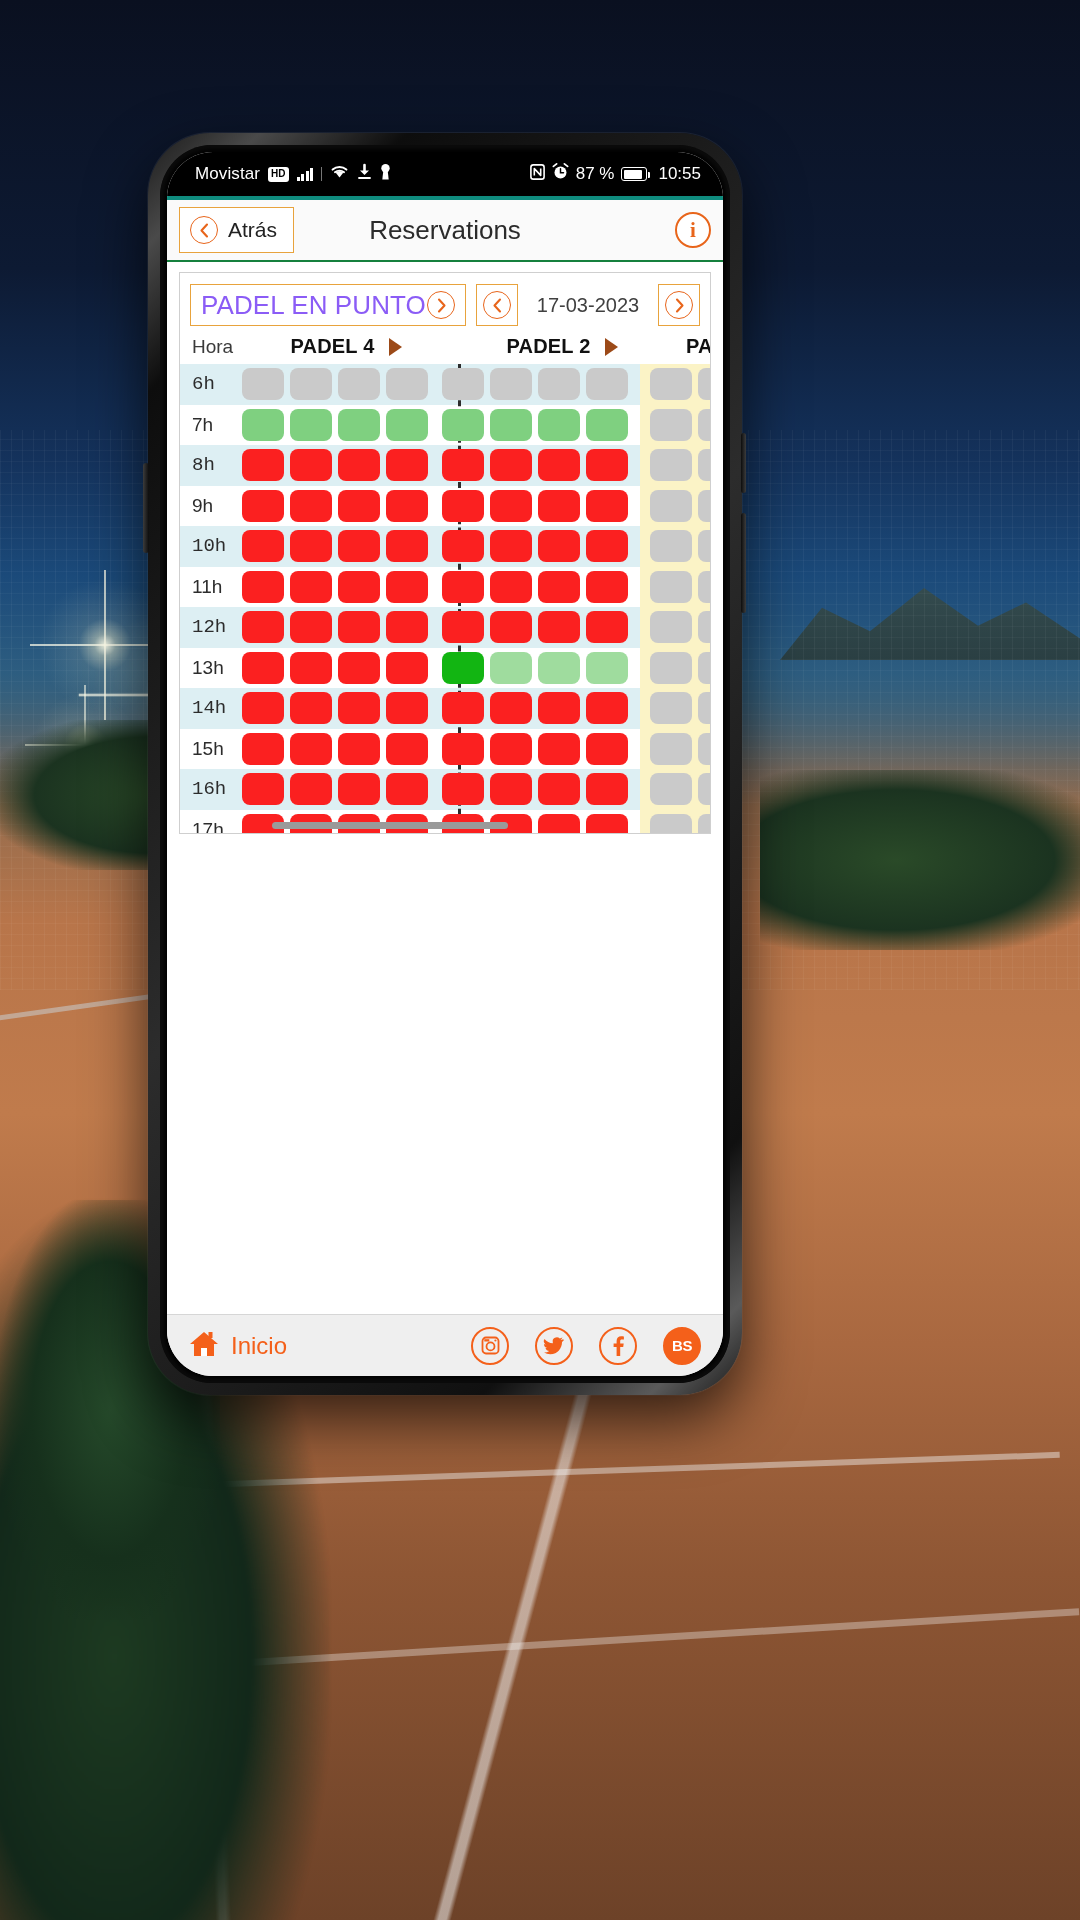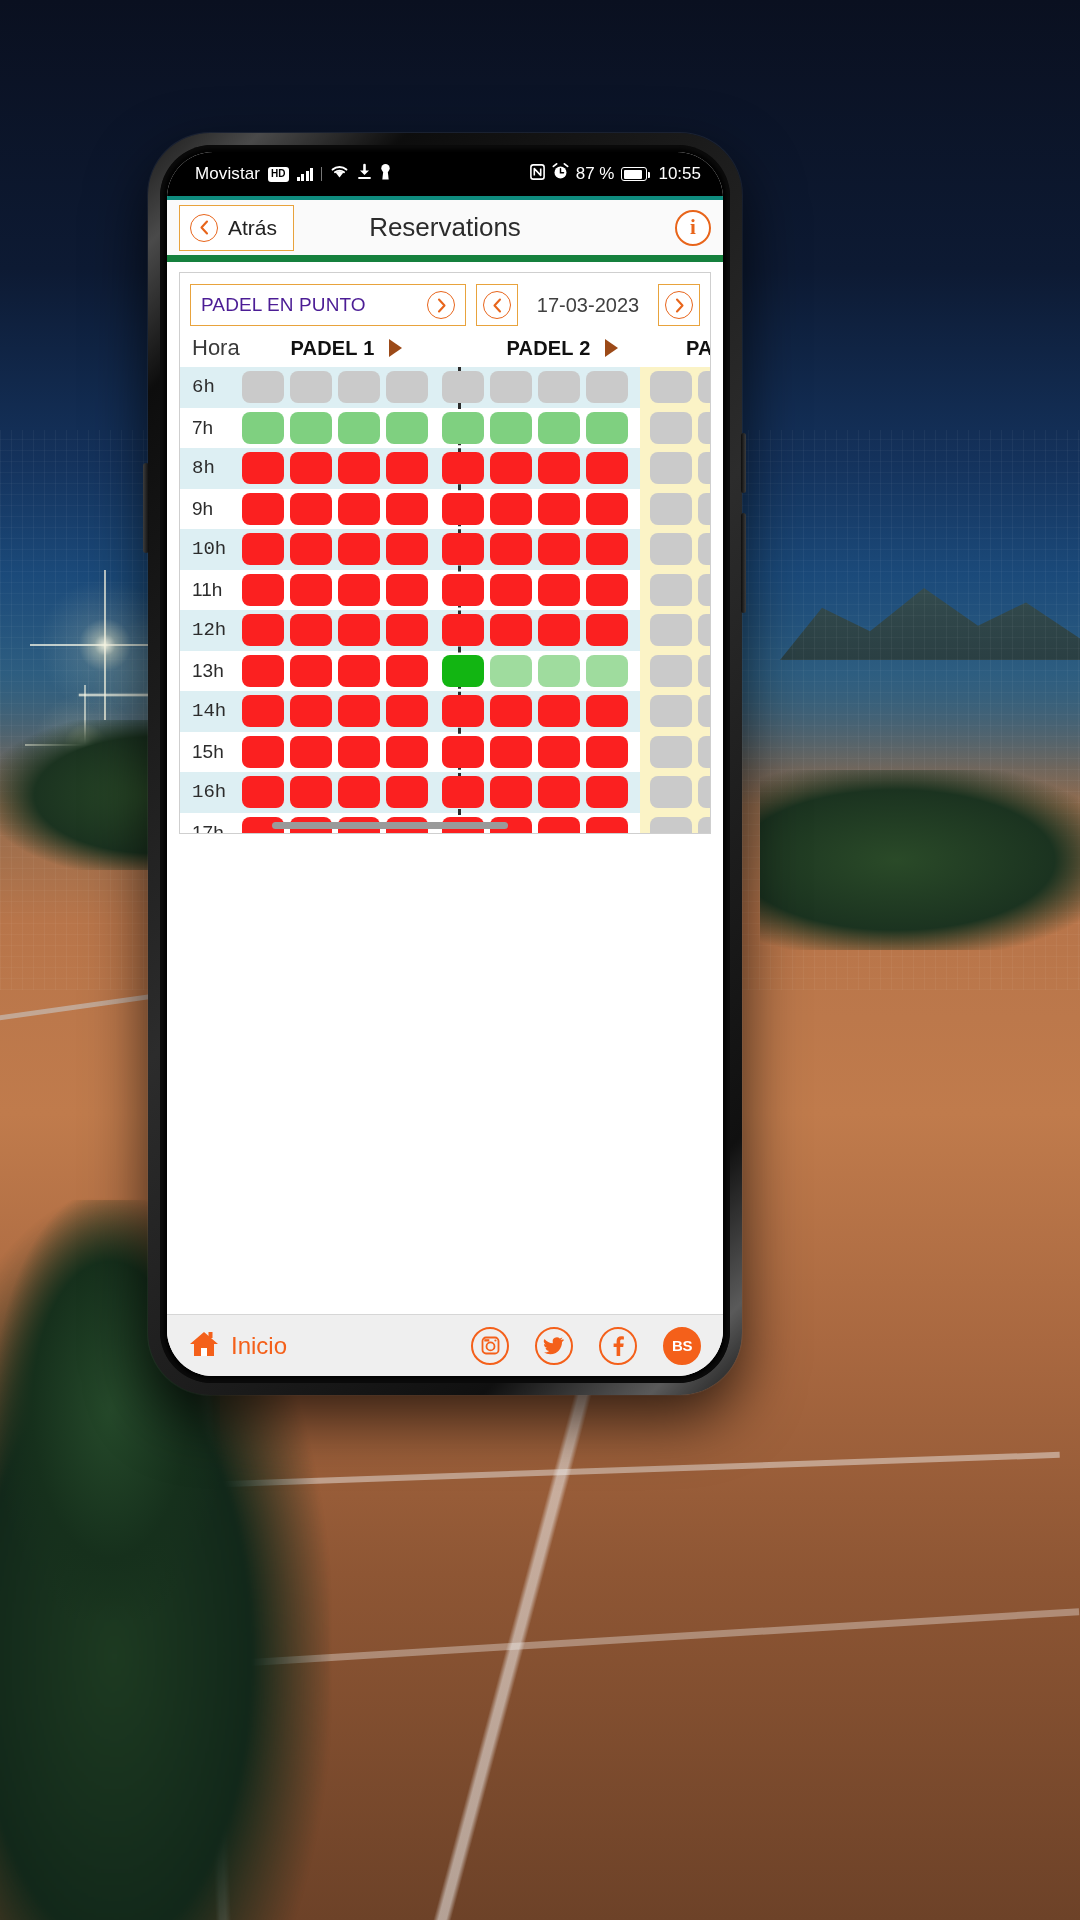--- a/index.html
+++ b/index.html
@@ -164,21 +164,21 @@
     position: absolute; left: 1.5px; top: 1.5px; bottom: 1.5px; width: 74%;
     background: #fff; border-radius: 1px;
   }
 
   
   .accent-strip { height: 4px; background: #0f8c7e; flex: 0 0 auto; }
 
   
   .app-header {
     flex: 0 0 auto; background: #fafafa;
-    border-bottom: 7px solid #15803d;
+    border-bottom: 2px solid #15803d;
     display: flex; align-items: center; height: 62px; padding: 0 12px;
     position: relative;
   }
   .back-btn {
     display: flex; align-items: center; gap: 10px;
     border: 1.6px solid #e8a33d; background: #fff;
     padding: 7px 16px 7px 10px; height: 46px;
   }
   .circ-icon {
     width: 28px; height: 28px; border-radius: 50%;
@@ -208,33 +208,33 @@
 
   .toolbar {
     display: flex; align-items: center; gap: 10px;
     padding: 11px 10px 9px 10px; flex: 0 0 auto;
   }
   .club-select {
     flex: 1 1 auto; display: flex; align-items: center; justify-content: space-between;
     border: 1.6px solid #e8a33d; background: #fff; padding: 6px 10px; height: 42px;
     max-width: 300px;
   }
-  .club-name { font-size: 19px; color: #4c1d95; letter-spacing: 0.1px; }
+  .club-name { font-size: 26px; color: #8b5cf6; letter-spacing: 0.1px; }
   .date-nav { display: flex; align-items: center; gap: 8px; margin-left: auto; }
   .date-box {
     border: 1.6px solid #e8a33d; background: #fff; padding: 4px;
     display: flex; align-items: center; justify-content: center; height: 42px; width: 42px;
   }
   .date-text { font-size: 20px; color: #404040; min-width: 124px; text-align: center; }
 
   .grid-head {
     display: flex; align-items: center; padding: 0 0 6px 0; flex: 0 0 auto;
     position: relative;
   }
-  .hora-cell { width: 62px; padding-left: 12px; font-size: 22px; color: #3a3a3a; flex: 0 0 auto; }
+  .hora-cell { width: 62px; padding-left: 12px; font-size: 19px; color: #3a3a3a; flex: 0 0 auto; }
   .court-head {
     flex: 0 0 auto; display: flex; align-items: center; justify-content: center;
     position: relative;
   }
   .court-head .cname { font-size: 20px; font-weight: bold; color: #111; letter-spacing: 0.2px; }
   .court-head .caret {
     width: 0; height: 0; border-left: 13px solid #9c4a18;
     border-top: 9px solid transparent; border-bottom: 9px solid transparent;
     margin-left: 14px;
   }
@@ -413,21 +413,21 @@
                       <path d="M4 1.5 L9.5 7.5 L4 13.5" stroke="#e8651b" stroke-width="2.1" fill="none" stroke-linecap="round" stroke-linejoin="round"></path>
                     </svg>
               </span>
             </div>
           </div>
         </div>
 
         <div class="grid-head">
           <div class="hora-cell">Hora</div>
           <div class="court-head" style="width:208px">
-            <span class="cname">PADEL 1</span>
+            <span class="cname">PADEL 4</span>
             <span class="caret"></span>
           </div>
           <div class="court-head" style="width:208px;margin-left:8px">
             <span class="cname">PADEL 2</span>
             <span class="caret"></span>
           </div>
           <div class="court-head" style="width:80px;margin-left:6px;justify-content:flex-start;padding-left:14px">
             <span class="cname">PA</span>
           </div>
         </div>

